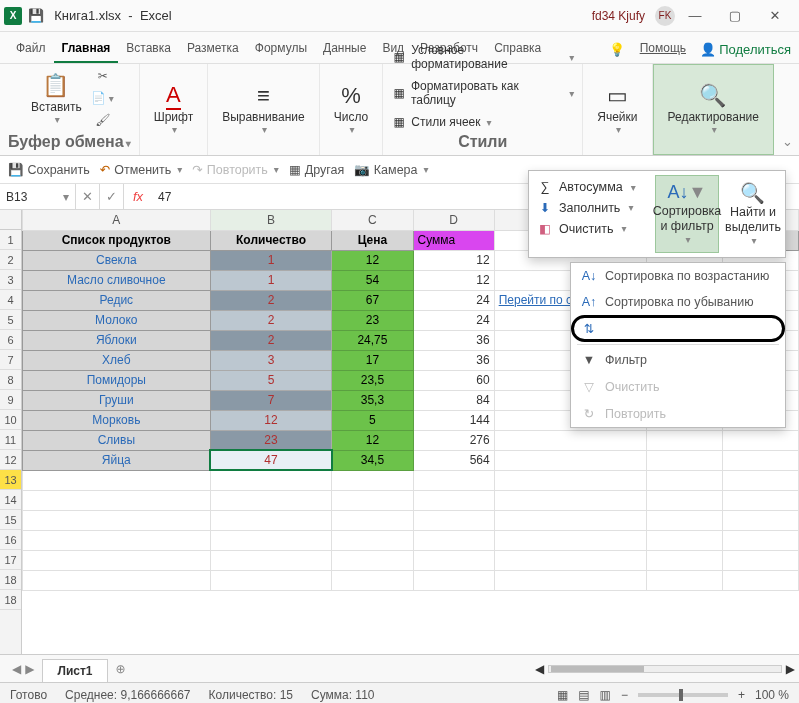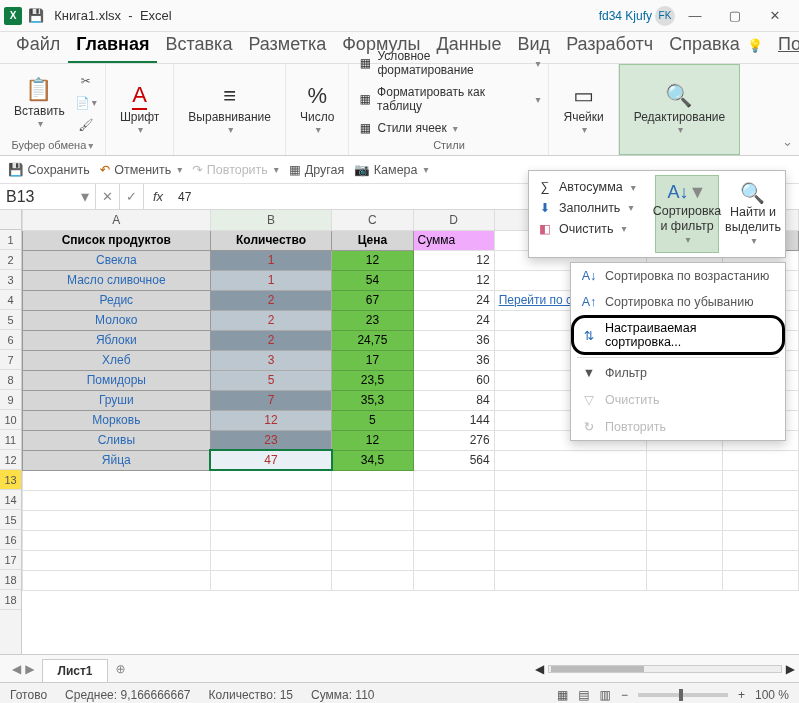--- a/index.html
+++ b/index.html
@@ -3,51 +3,51 @@
 <meta charset="utf-8">
 <style>
 * { margin: 0; padding: 0; box-sizing: border-box; font-family: 'Segoe UI', Tahoma, sans-serif; }
 body { width: 799px; height: 703px; background: #fff; overflow: hidden; position: relative; font-size: 13px; color: #333; }
 
 .titlebar { height: 32px; display: flex; align-items: center; padding: 0 4px; background: #fafafa; border-bottom: 1px solid #e0e0e0; }
 .titlebar .app-icon { width: 18px; height: 18px; background: #107c41; border-radius: 2px; display: flex; align-items: center; justify-content: center; color: #fff; font-size: 10px; font-weight: bold; margin-right: 6px; }
 .titlebar .save-icon { margin-right: 10px; color: #555; }
 .titlebar .title { flex-shrink: 0; }
 .titlebar .spacer { flex: 1; }
-.titlebar .user { display: flex; align-items: center; gap: 3px; color: #0369a1; font-size: 12px; }
+.titlebar .user { display: flex; align-items: center; gap: 10px; color: #7f1d1d; font-size: 12px; }
 .titlebar .avatar { width: 20px; height: 20px; border-radius: 50%; background: #ddd; display: flex; align-items: center; justify-content: center; font-size: 10px; }
 .winbtn { width: 40px; height: 30px; display: flex; align-items: center; justify-content: center; color: #555; font-size: 13px; }
 
 .menubar { height: 32px; display: flex; align-items: flex-end; padding: 0 8px; gap: 0; border-bottom: 1px solid #e0e0e0; background: #fafafa; }
-.menubar .tab { padding: 6px 8px; font-size: 18px; color: #555; cursor: pointer; border-bottom: 2px solid transparent; }
+.menubar .tab { padding: 6px 8px; font-size: 12px; color: #555; cursor: pointer; border-bottom: 2px solid transparent; }
 .menubar .tab.active { border-bottom: 2px solid #107c41; color: #000; font-weight: 600; }
 .menubar .help-group { margin-left: auto; display: flex; align-items: center; gap: 6px; }
 .menubar .lamp { color: #888; }
 .menubar .share { color: #107c41; display: flex; align-items: center; gap: 3px; }
 
 .ribbon { height: 92px; display: flex; background: #fafafa; border-bottom: 1px solid #d0d0d0; position: relative; }
 .ribbon .group { display: flex; flex-direction: column; align-items: center; justify-content: flex-end; padding: 4px 8px; border-right: 1px solid #e8e8e8; }
 .ribbon .group .body { flex: 1; display: flex; align-items: center; gap: 4px; }
-.ribbon .group .label { font-size: 11px; color: #666; padding-top: 2px; }
+.ribbon .group .label { font-size: 16px; color: #666; padding-top: 2px; font-weight: bold; }
 .ribbon .bigbtn { display: flex; flex-direction: column; align-items: center; justify-content: center; padding: 4px 6px; min-width: 44px; height: 66px; font-size: 12px; color: #333; }
 .ribbon .bigbtn .glyph { font-size: 22px; height: 28px; display:flex; align-items:center; }
 .ribbon .col { display: flex; flex-direction: column; gap: 2px; }
 .ribbon .smallbtn { width: 22px; height: 20px; display: flex; align-items: center; justify-content: center; font-size: 12px; color: #555; }
 .ribbon .styles-item { display: flex; align-items: center; gap:4px; font-size: 12px; color:#333; padding:2px 0; }
 .ribbon .collapse { position: absolute; right: 6px; bottom: 6px; color: #888; }
 .ribbon .highlight { background: #d8e8d8; border: 1px solid #9cc79c; }
 
 .qat { height: 28px; display: flex; align-items: center; padding: 0 8px; gap: 10px; border-bottom: 1px solid #e0e0e0; background: #fff; font-size: 12.5px; color: #555; }
 .qat .item { display: flex; align-items: center; gap: 4px; }
 .qat .disabled { color: #bbb; }
 
 .namebox-row { height: 26px; display: flex; align-items: center; border-bottom: 1px solid #d8d8d8; }
-.namebox { width: 96px; padding: 0 6px; border-right: 1px solid #d8d8d8; height: 100%; display: flex; align-items: center; justify-content: space-between; font-size: 16px; }
+.namebox { width: 76px; padding: 0 6px; border-right: 1px solid #d8d8d8; height: 100%; display: flex; align-items: center; justify-content: space-between; font-size: 12px; }
 .fxbtn { width: 24px; text-align: center; color: #888; border-right: 1px solid #d8d8d8; height: 100%; display:flex; align-items:center; justify-content:center; }
-.fxlabel { width: 28px; text-align:center; font-style: italic; color: #404040; font-size: 13px; }
+.fxlabel { width: 28px; text-align:center; font-style: italic; color: #ef4444; font-size: 13px; }
 .fxval { flex: 1; padding: 0 6px; font-size: 12px; }
 
 .sheet { position: relative; display: flex; height: 444px; }
 .rowheads { width: 22px; background: #f3f3f3; border-right: 1px solid #ccc; }
 .rowheads div { height: 20px; border-bottom: 1px solid #ddd; display: flex; align-items: center; justify-content: center; font-size: 11px; color: #555; }
 .rowheads .sel { background: #fde047; }
 .grid { flex: 1; position: relative; }
 .grid table { border-collapse: collapse; width: 100%; }
 .grid th { height: 20px; background: #f3f3f3; border: 1px solid #ddd; border-top: none; font-size: 12px; font-weight: 400; color: #555; }
 .grid th.selcol { background: #e6efe6; }
@@ -265,21 +265,21 @@
         <th class="colC">C</th>
         <th class="colD">D</th>
         <th class="colE">E</th>
         <th style="width:60px">F</th>
         <th style="width:60px">G</th>
       </tr>
       <tr class="hdr-row">
         <td class="colA">Список продуктов</td>
         <td class="colB">Количество</td>
         <td class="colC">Цена</td>
-        <td class="colD" style="background:#f0abfc;border:1px solid #e0e0e0;text-align:left;font-weight:400">Сумма</td>
+        <td class="colD" style="background:#d946ef;border:1px solid #e0e0e0;text-align:left;font-weight:400">Сумма</td>
         <td class="colE" style="background:#fff;border:1px solid #e0e0e0"></td>
             <td></td>
             <td></td>
       </tr>
       </tbody>
         <tbody id="rows">
           <tr class="products">
             <td class="colA">Свекла</td>
             <td class="colB">1</td>
             <td class="colC">12</td>
@@ -500,21 +500,20 @@
   <div class="row">
       <span class="icon16" style="color:#2a6ab8">A↓</span>
       <span>Сортировка по возрастанию</span>
     </div>
   <div class="row">
       <span class="icon16" style="color:#2a6ab8">A↑</span>
       <span>Сортировка по убыванию</span>
     </div>
   <div class="row hover">
       <span class="icon16" style="color:#2a6ab8">⇅</span>
-      <span>Настраиваемая сортировка...</span>
     </div>
   <div class="sep"></div>
   <div class="row">
       <span class="icon16">▼</span>
       <span>Фильтр</span>
     </div>
   <div class="row dis">
       <span class="icon16">▽</span>
       <span>Очистить</span>
     </div>

